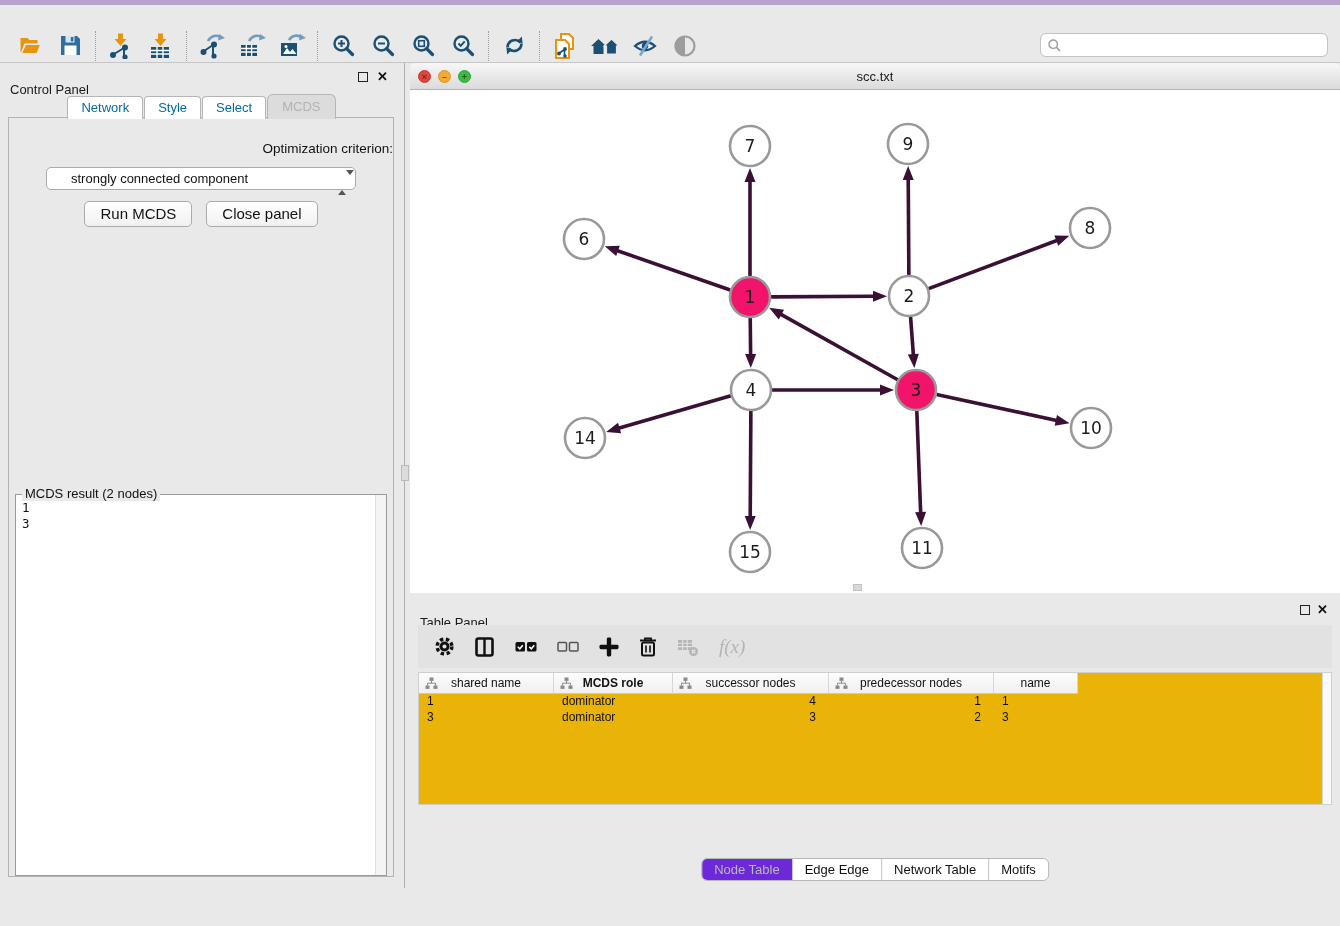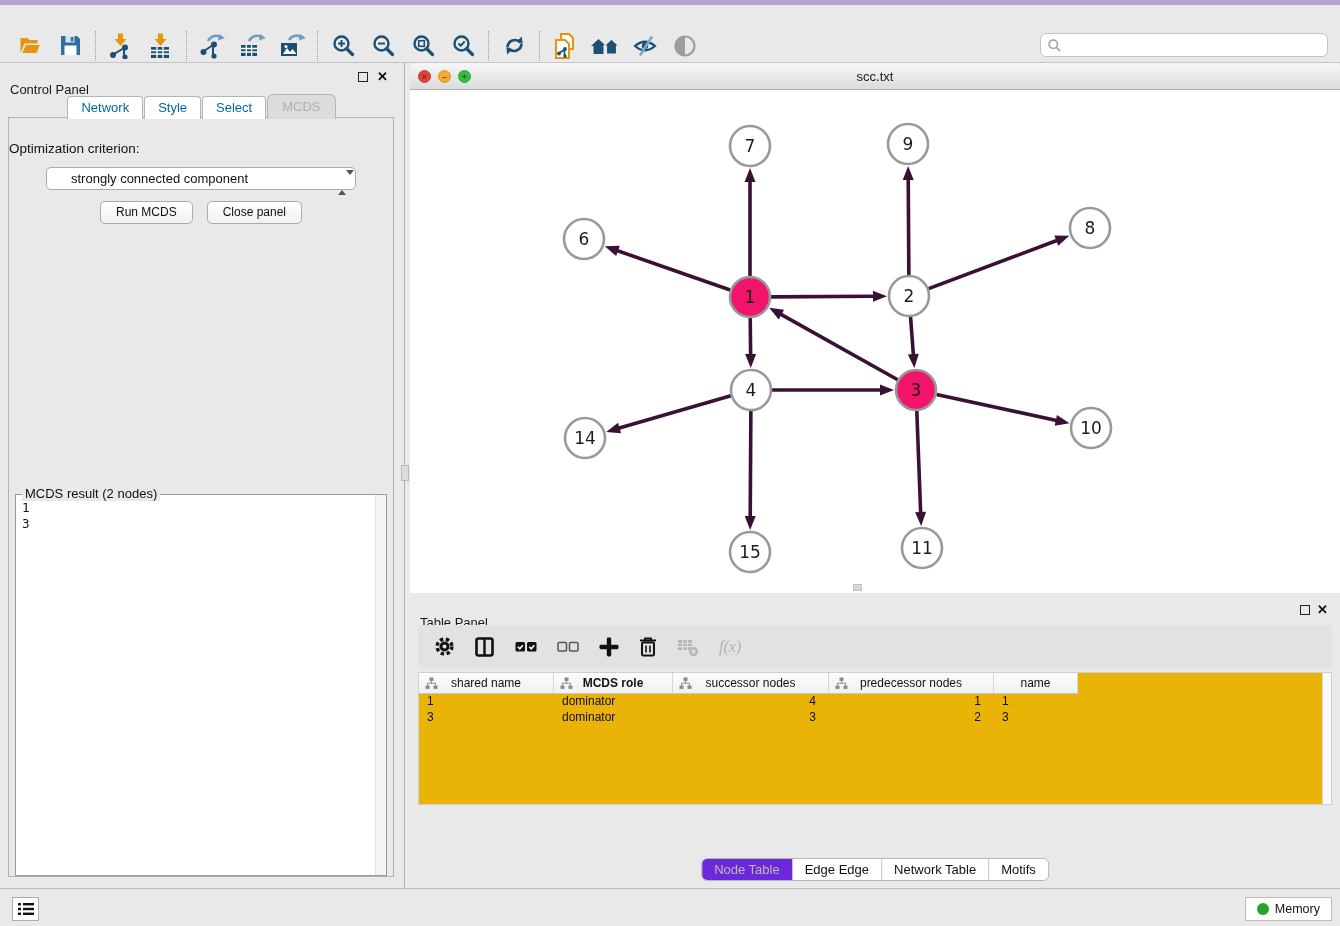--- a/index.html
+++ b/index.html
@@ -28,27 +28,27 @@
   .panel-head .panel-title { position:absolute; left:10px; top:19px; font-size:13px; color:#1a1a1a; }
   .win-float { position:absolute; width:10px; height:10px; border:1.6px solid #222; top:9px; }
   .win-close { position:absolute; top:6px; font-size:13px; font-weight:bold; color:#111; }
   .cp-float{ right:36px; } .cp-close{ right:16px; }
 
   .cp-tabs { position:absolute; left:0; top:33px; width:100%; display:flex; justify-content:center; }
   .cp-tab { font-size:13px; padding:3px 13px 4px; background:#fff; border:1px solid #b5b5b5; border-bottom:none; color:#0369a1; border-radius:4px 4px 0 0; margin-right:1px; position:relative; z-index:2; }
   .cp-tab.disabled-active { background:#dcdcdc; color:#b2b2b2; border-radius:6px 6px 0 0; padding:4px 14px 5px; margin-top:-2px; }
 
   .cp-body { position:absolute; left:8px; top:54px; width:386px; height:760px; background:#e9e9e9; border:1px solid #b3b3b3; z-index:1; }
-  .opt-label { text-align:left; margin-top:23px; font-size:13.5px; color:#111; }
+  .opt-label { text-align:right; margin-top:23px; font-size:13.5px; color:#111; }
   .select-box { position:relative; margin:11px auto 0; width:310px; height:23px; background:#fff; border:1px solid #ababab; border-radius:5px; font-size:13px; line-height:21px; padding-left:24px; color:#111; }
   .select-arrows { position:absolute; right:7px; top:4px; width:10px; }
   .select-arrows .up { width:0;height:0;border-left:4px solid transparent;border-right:4px solid transparent;border-bottom:5px solid #555; margin-bottom:2px; }
   .select-arrows .dn { width:0;height:0;border-left:4px solid transparent;border-right:4px solid transparent;border-top:5px solid #555; }
   .btn-row { display:flex; justify-content:center; gap:14px; margin-top:11px; }
-  .mac-btn { font-size:12px; color:#111; background:linear-gradient(#ffffff,#f1f1f1); border:1px solid #ababab; border-radius:5px; padding:3px 15px 4px; }
+  .mac-btn { font-size:15px; color:#111; background:linear-gradient(#ffffff,#f1f1f1); border:1px solid #ababab; border-radius:5px; padding:3px 15px 4px; }
 
   .result-group { position:absolute; left:6px; top:376px; width:372px; height:382px; border:1px solid #9a9a9a; background:#fff; }
   .result-legend { position:absolute; left:6px; top:-9px; background:#e9e9e9; font-size:13px; padding:0 3px; color:#111; }
   .result-text { position:absolute; left:0; top:1px; right:11px; bottom:0; font-family:"DejaVu Sans Mono", monospace; font-size:12.5px; line-height:16px; padding:4px 0 0 6px; color:#111; }
   .result-scroll { position:absolute; right:0; top:0; bottom:0; width:11px; background:#f4f4f4; border-left:1px solid #e0e0e0; }
 
   
   .v-split { position:absolute; left:404px; top:63px; width:6px; height:825px; border-left:1px solid #b0b0b0; }
   .v-split-handle { position:absolute; left:-4px; top:402px; width:8px; height:16px; background:#dcdcdc; border:1px solid #bbb; }
 
@@ -62,21 +62,21 @@
   .tlc-grn { left:48px; background:#37bd45; border:1px solid #2da53a; }
   .tlc-red::before{content:"\00d7";} .tlc-yel::before{content:"\2013";} .tlc-grn::before{content:"+";}
   .net-canvas { position:relative; width:930px; height:503px; background:#fff; }
   .canvas-handle { position:absolute; left:443px; bottom:2px; width:9px; height:7px; background:#d8d8d8; border:1px solid #c2c2c2; }
 
   
   .table-panel { position:absolute; left:410px; top:596px; width:930px; height:292px; }
   .tp-float{ right:30px; } .tp-close{ right:12px; }
   .tp-toolbar { position:absolute; left:8px; top:29px; width:914px; height:43px; background:#e2e2e2; display:flex; align-items:center; gap:20px; padding-left:16px; }
   .tp-icon-btn { background:none; border:none; display:flex; align-items:center; }
-  .fx-label { font-family:"Liberation Serif", serif; font-style:italic; font-size:16px; color:#b3b3b3; }
+  .fx-label { font-family:"Liberation Serif", serif; font-style:italic; font-size:19px; color:#b3b3b3; }
 
   .tp-table { position:absolute; left:8px; top:76px; width:914px; height:133px; background:#eab308; border:1px solid #cfcfcf; overflow:hidden; }
   .tp-scroll { position:absolute; right:0; top:0; bottom:0; width:9px; background:#fafafa; border-left:1px solid #d8d8d8; }
   .tp-header { display:flex; height:21px; }
   .th-cell { position:relative; display:flex; align-items:center; justify-content:center; font-size:12px; color:#111; background:linear-gradient(#fdfdfd,#f0f0f0); border-bottom:1px solid #c9c9c9; border-right:1px solid #d6d6d6; }
   .th-cell .hicon { position:absolute; left:6px; top:4px; }
   .tp-row { display:flex; height:16px; font-size:12px; color:#111; }
   .td-cell { overflow:hidden; white-space:nowrap; }
   .align-l { text-align:left; padding-left:8px; }
   .align-r { text-align:right; padding-right:13px; }
@@ -474,30 +474,14 @@
     <div class="tp-tabs-zone">
       <div class="tp-tabs">
           <div class="tp-tab disabled-active">Node Table</div>
           <div class="tp-tab">Edge Edge</div>
           <div class="tp-tab">Network Table</div>
           <div class="tp-tab">Motifs</div>
         </div>
     </div>
   </div>
 
-  <div class="status-bar">
-    <button class="list-btn">
-      <svg width="16" height="14" viewBox="0 0 16 14">
-        <rect x="0" y="1" width="3" height="2.4" fill="#111"></rect>
-          <rect x="5" y="1" width="11" height="2.4" fill="#111"></rect>
-        <rect x="0" y="5.8" width="3" height="2.4" fill="#111"></rect>
-          <rect x="5" y="5.8" width="11" height="2.4" fill="#111"></rect>
-        <rect x="0" y="10.6" width="3" height="2.4" fill="#111"></rect>
-          <rect x="5" y="10.6" width="11" height="2.4" fill="#111"></rect>
-      </svg>
-    </button>
-    <button class="memory-btn">
-      <span class="mem-dot"></span>
-      <span>Memory</span>
-    </button>
-  </div>
 
 </div>
 
 </body></html>

